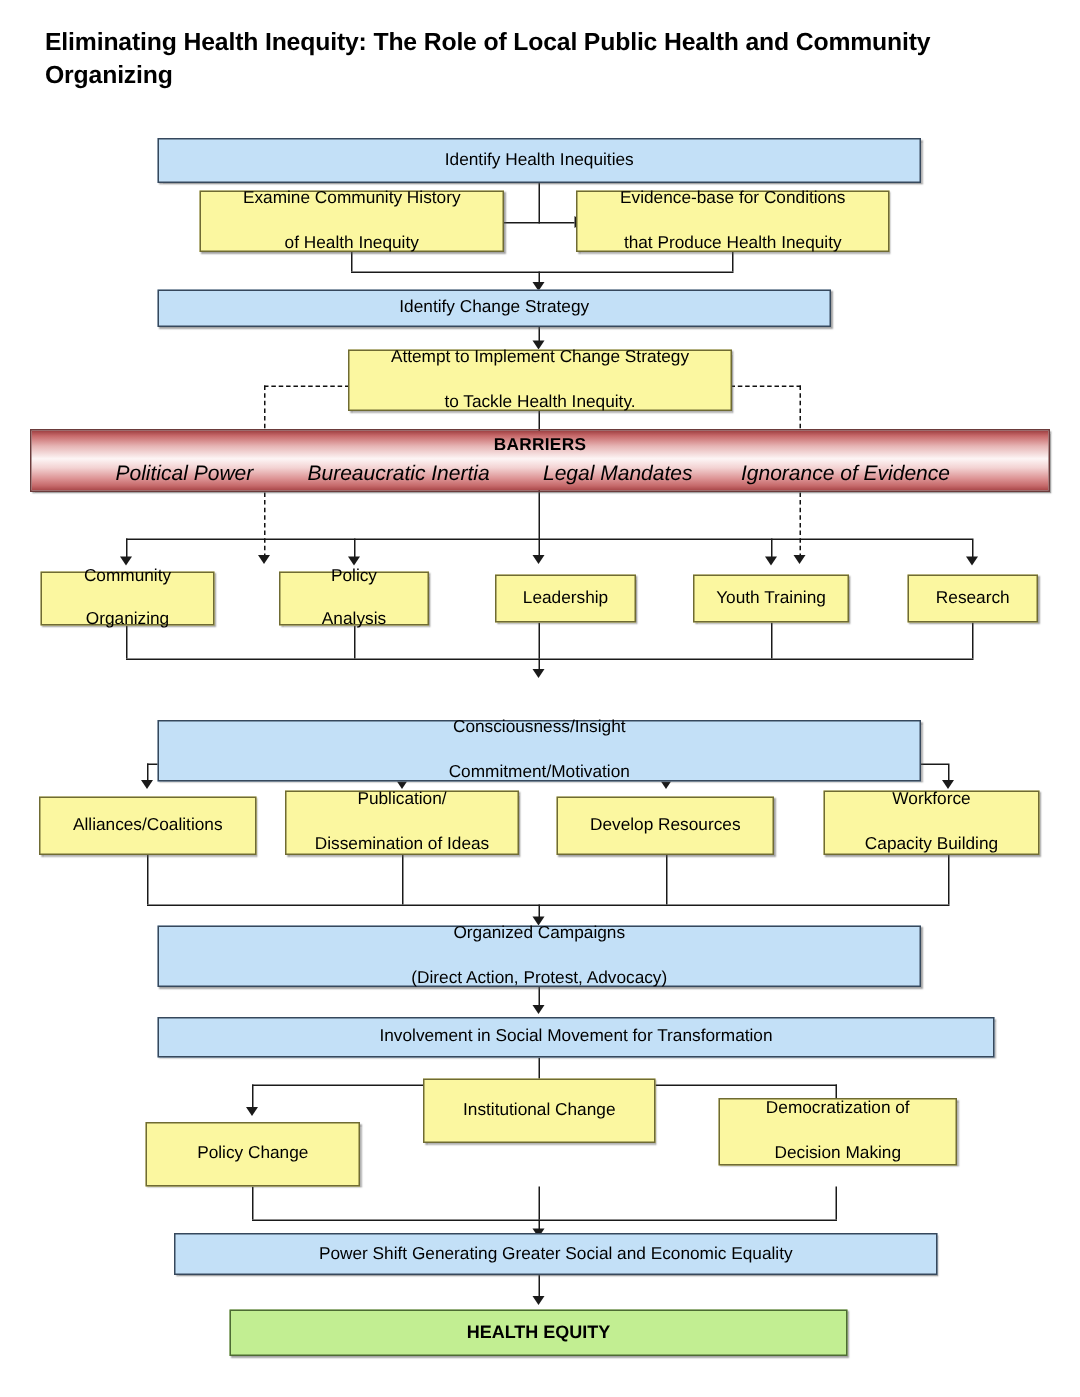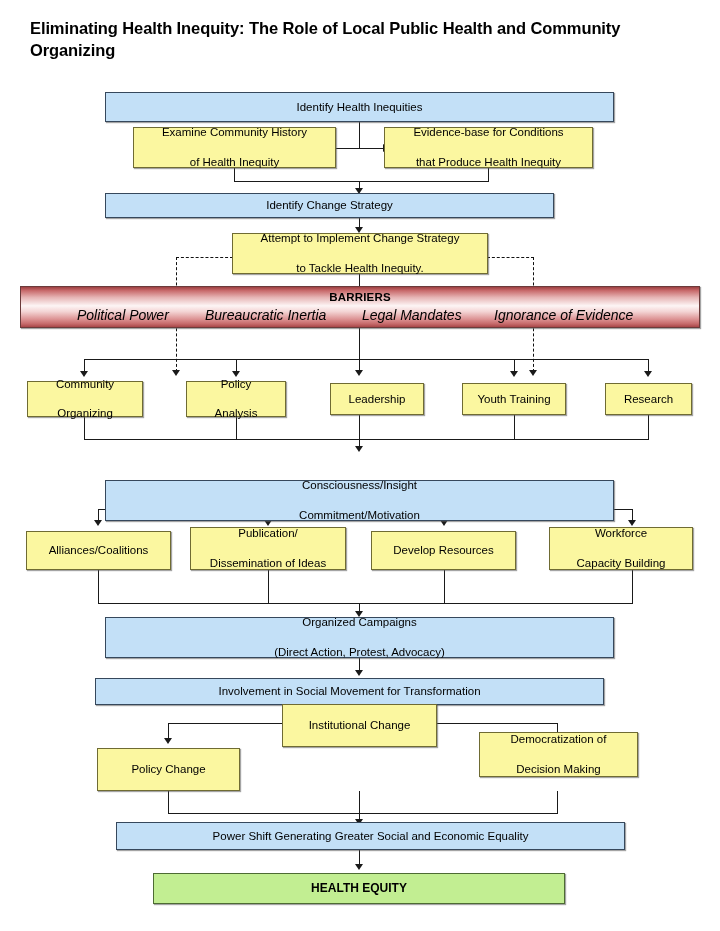--- a/index.html
+++ b/index.html
@@ -283,37 +283,37 @@
   <div class="node blue" style="left:105px; top:617px; width:509px; height:41px;">
     <span>
       <span>Organized Campaigns</span><br>
       <span>(Direct Action, Protest, Advocacy)</span>
     </span>
   </div>
 
   <div class="ln v" style="left:359px; top:658px; height:14px;"></div>
   <div class="arrow" style="left:355px; top:670px;"></div>
 
-  <div class="node blue" style="left:95px; top:678px; width:509px; height:27px;">
+  <div class="node blue" style="left:105px; top:678px; width:558px; height:27px;">
     <span>Involvement in Social Movement for Transformation</span>
   </div>
 
   <div class="ln v" style="left:359px; top:705px; height:18px;"></div>
   <div class="ln h" style="left:168px; top:723px; width:390px;"></div>
   <div class="ln v" style="left:168px; top:723px; height:17px;"></div>
   <div class="arrow" style="left:164px; top:738px;"></div>
   <div class="ln v" style="left:359px; top:723px; height:17px;"></div>
   <div class="arrow" style="left:355px; top:738px;"></div>
   <div class="ln v" style="left:557px; top:723px; height:17px;"></div>
   <div class="arrow" style="left:553px; top:738px;"></div>
 
   <div class="node yellow" style="left:97px; top:748px; width:143px; height:43px;">
     <span>Policy Change</span>
   </div>
-  <div class="node yellow" style="left:282px; top:704px; width:155px; height:43px;align-items:center;">
+  <div class="node yellow" style="left:282px; top:719px; width:155px; height:43px;align-items:center;">
     <span>Institutional Change</span>
   </div>
   <div class="node yellow" style="left:479px; top:732px; width:159px; height:45px;">
     <span>
       <span>Democratization of</span><br>
       <span>Decision Making</span>
     </span>
   </div>
 
   <div class="ln v" style="left:168px; top:791px; width:1px; height:22px;"></div>

